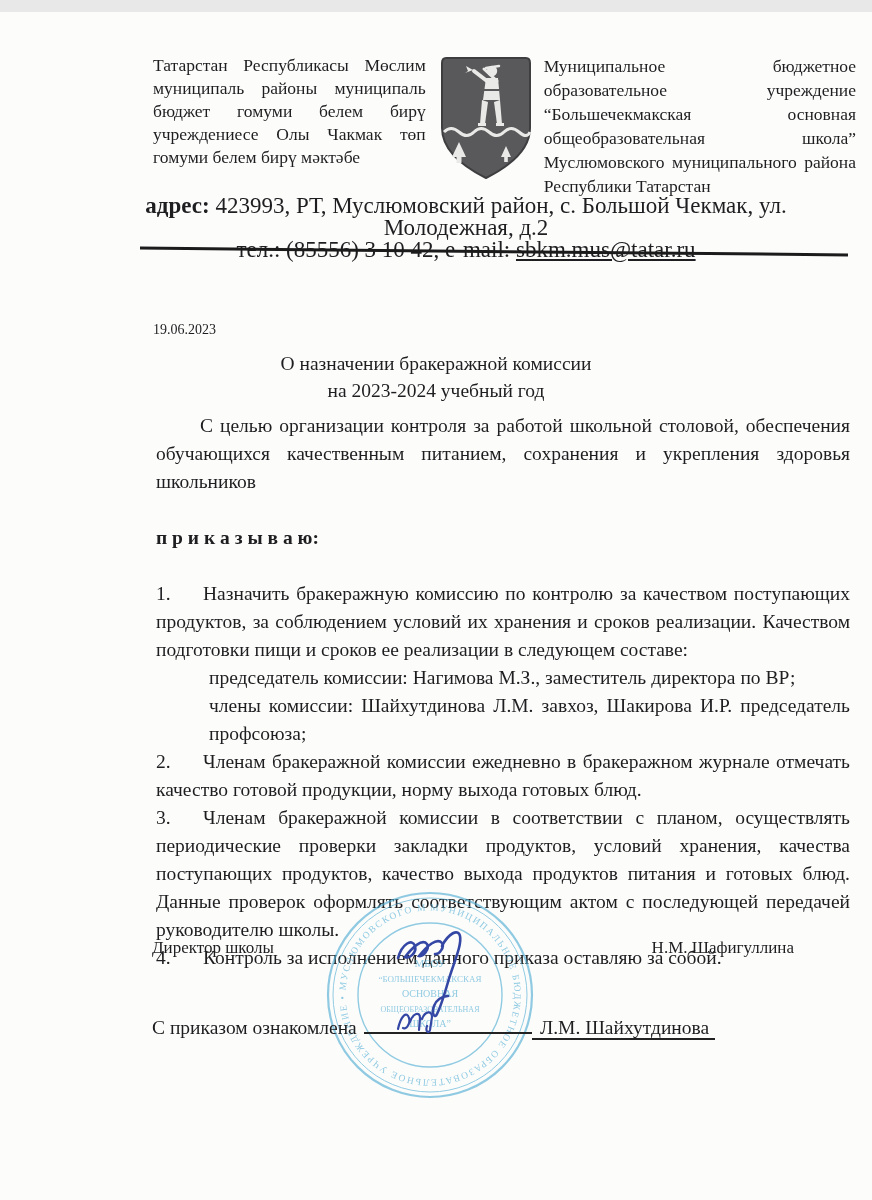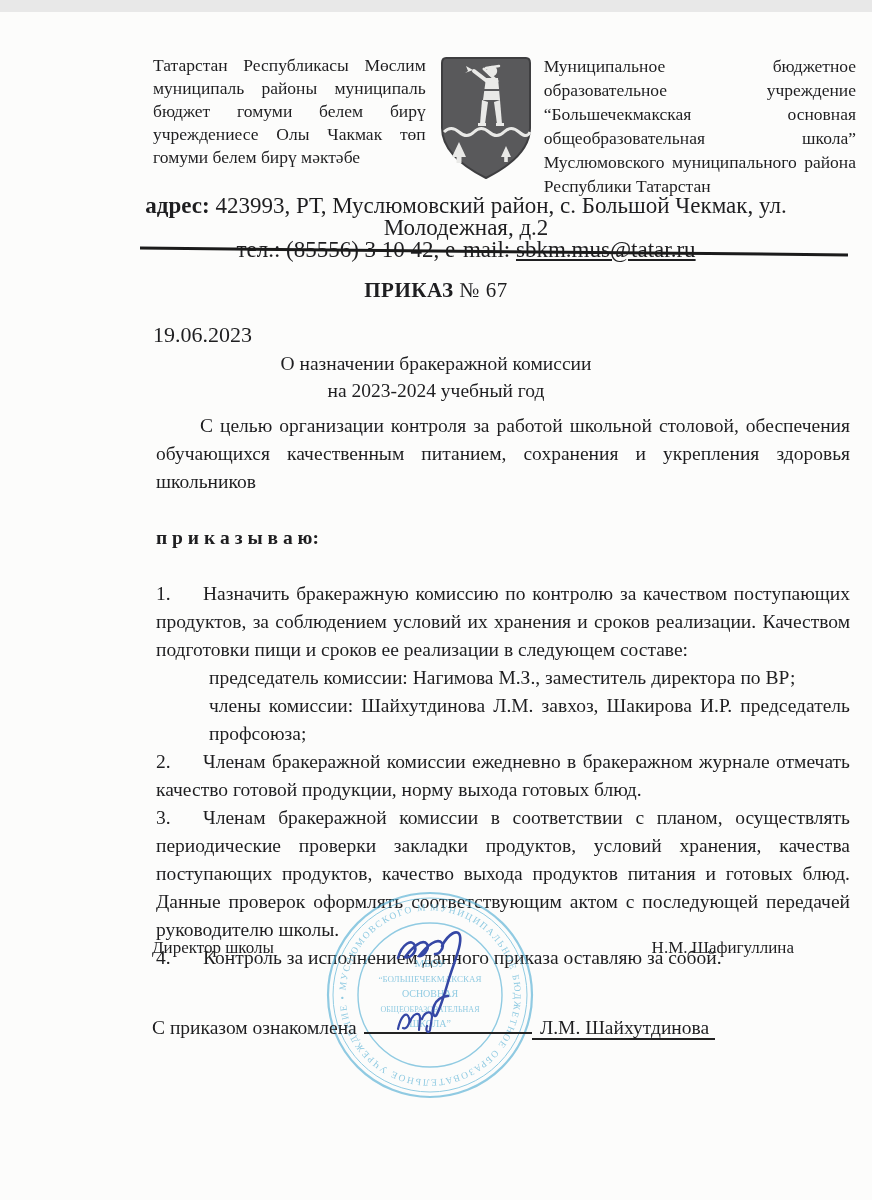--- a/index.html
+++ b/index.html
@@ -29,21 +29,21 @@
   .head-rule{
     position:absolute;top:238px;left:140px;width:708px;height:3px;
     background:#1b1b1b;transform:rotate(0.55deg);
   }
   
   .order-title{
     position:absolute;top:266px;left:0;width:100%;
     text-align:center;font-size:21px;letter-spacing:.5px;
   }
   .order-title .tw{font-weight:bold;}
-  .order-date{position:absolute;top:310px;left:153px;font-size:22px;}
+  .order-date{position:absolute;top:310px;left:153px;font-size:14px;}
   .order-subject{
     position:absolute;top:338px;left:0;width:100%;
     text-align:center;font-size:19.5px;line-height:27px;
   }
   .body-col{
     position:absolute;top:400px;left:156px;width:694px;
     font-size:19.5px;line-height:28px;text-align:justify;
   }
   .preamble{text-indent:44px;margin:0 0 28px 0;}
   .decree-word{font-weight:bold;margin:0 0 28px 0;}
@@ -110,21 +110,20 @@
     <div class="lh-right">Муниципальное бюджетное образовательное учреждение “Большечекмакская основная общеобразовательная школа” Муслюмовского муниципального района  Республики Татарстан</div>
   </div>
 
   <div class="address-block">
     <div><b>адрес:</b><span> 423993, РТ, Муслюмовский район, с. Большой Чекмак, ул. Молодежная, д.2</span></div>
     <div><span>тел.: (85556) 3 10 42, e-mail: </span><span class="email">sbkm.mus@tatar.ru</span></div>
   </div>
 
   <div class="head-rule"></div>
 
-  <div class="order-title"><span class="tw">ПРИКАЗ</span><span> № 67</span></div>
 
   <div class="order-date">19.06.2023</div>
 
   <div class="order-subject">
     <div>О назначении бракеражной комиссии</div>
     <div>на 2023-2024 учебный год</div>
   </div>
 
   <div class="body-col">
     <p class="preamble">С целью организации контроля за работой школьной столовой, обеспечения обучающихся качественным питанием, сохранения и укрепления здоровья школьников</p>

